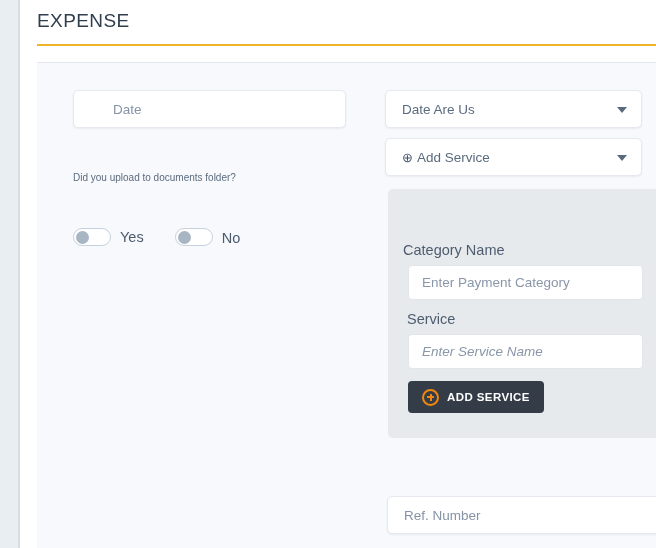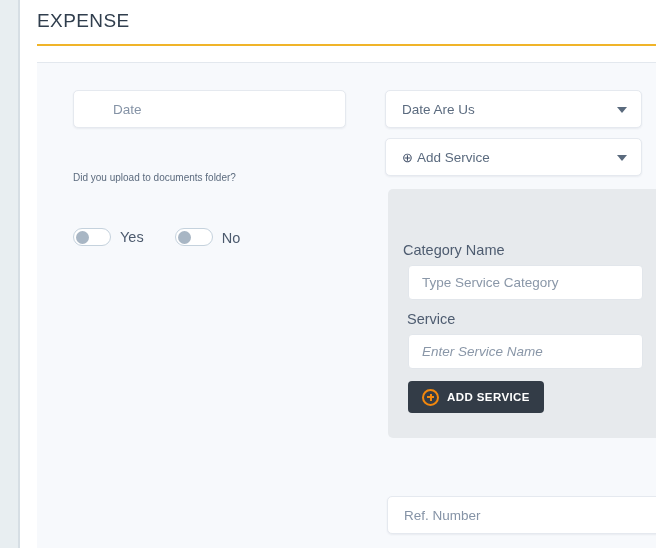--- a/index.html
+++ b/index.html
@@ -294,21 +294,21 @@
         <span class="inline-icon">⊕</span>
         <span class="field-text">Add Service</span>
         <span class="caret"></span>
       </div>
 
       <div class="service-panel">
 
         <div class="panel-label" id="label-category">Category Name</div>
 
         <div class="panel-input" id="input-category">
-          <span>Type Service Category</span>
+          <span>Enter Payment Category</span>
         </div>
 
         <div class="panel-label" id="label-service">Service</div>
 
         <div class="panel-input" id="input-service">
           <span>Enter Service Name</span>
         </div>
 
         <button class="add-service-button">
           <span class="plus-circle"></span>

